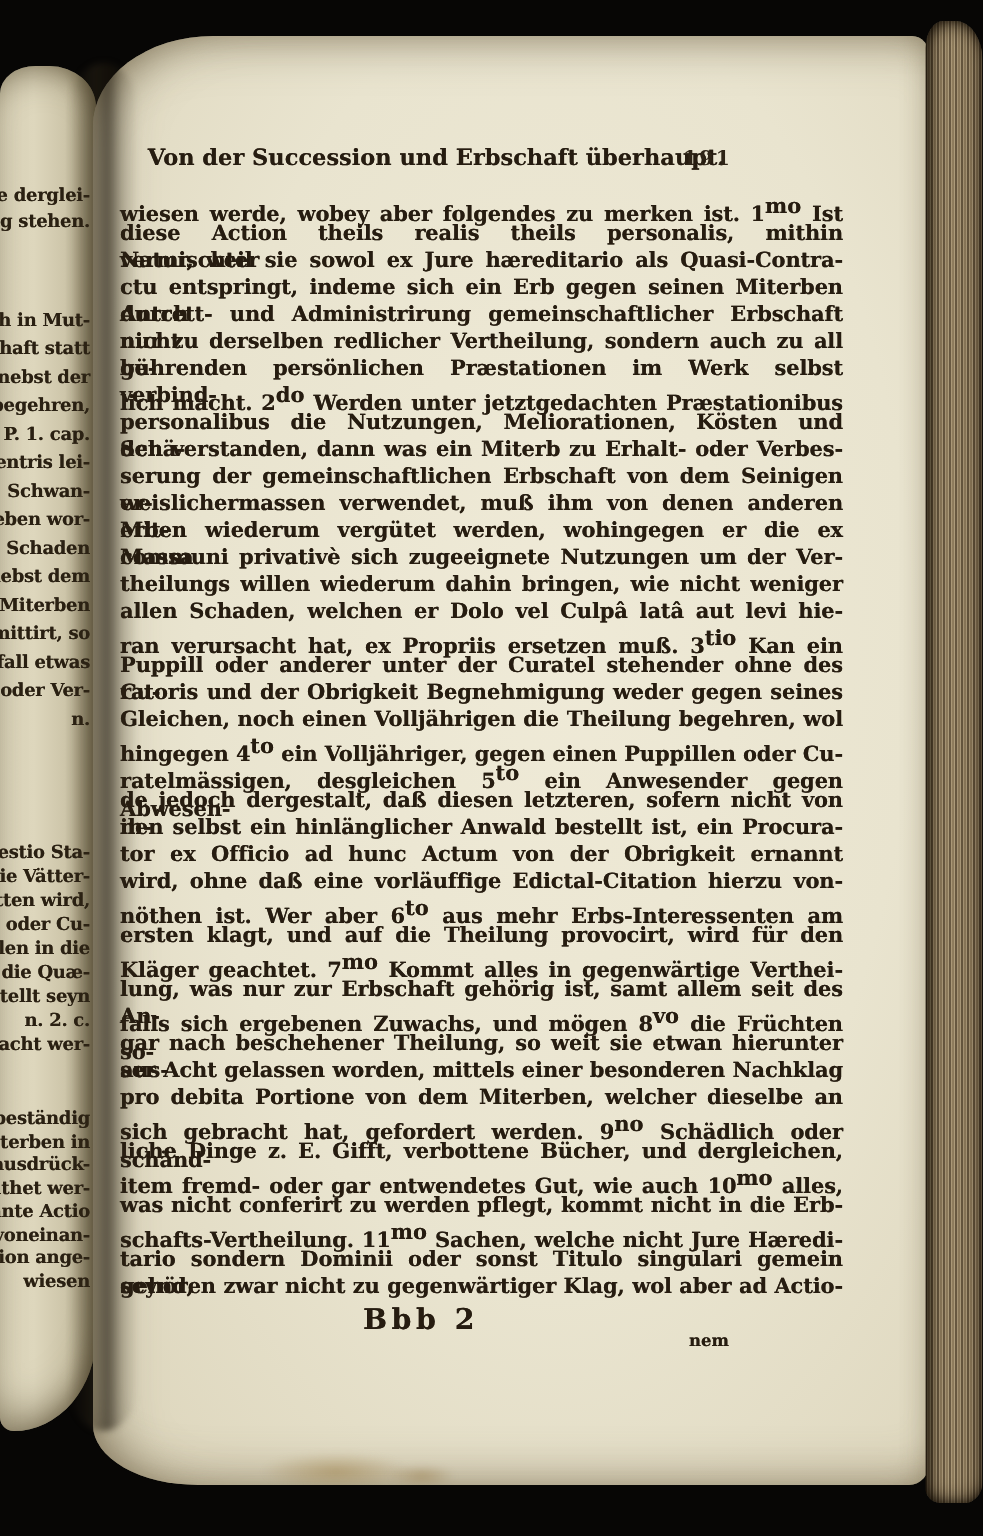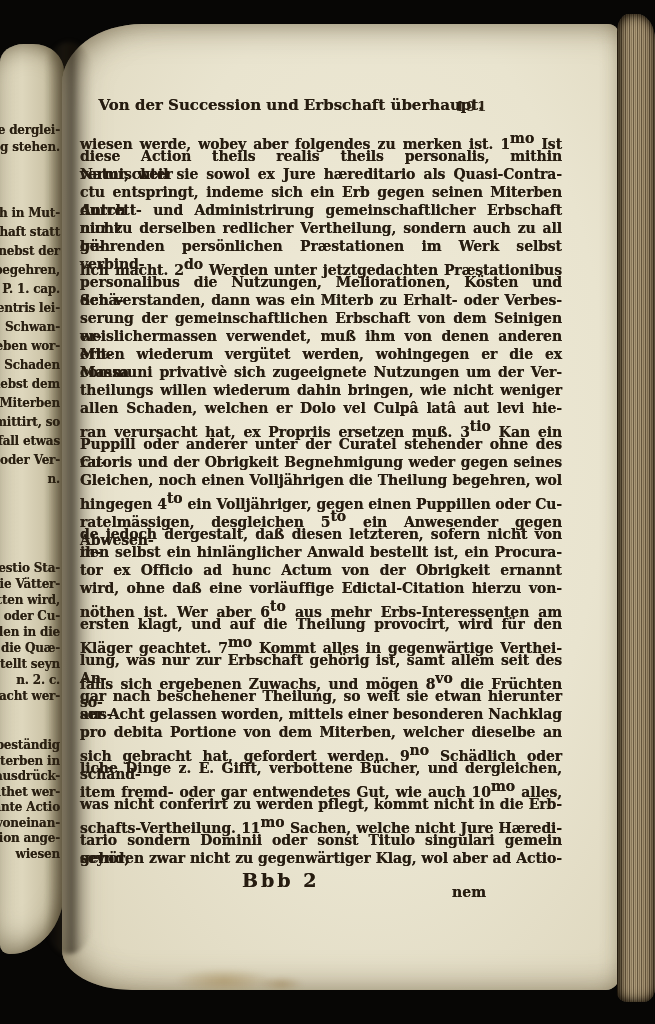--- a/index.html
+++ b/index.html
@@ -75,21 +75,21 @@
   }
   .tline sup{font-size:14px;font-weight:700;vertical-align:super;letter-spacing:0;}
   .sig-row{margin-top:2px;height:18px;}
   .signature{
     display:inline-block;margin-left:162px;
     font-size:19px;font-weight:700;letter-spacing:3px;color:#261c10;
     text-shadow:0 0 .4px rgba(38,28,16,.8);
   }
   .catch-row{margin-top:-5px;height:18px;text-align:right;padding-right:76px;}
   .catchword{
-    font-size:14px;font-weight:700;color:#261c10;
+    font-size:11px;font-weight:700;color:#261c10;
     text-shadow:0 0 .4px rgba(38,28,16,.8);
   }
   .stain{position:absolute;pointer-events:none;}
   .stain-a{
     left:112px;top:944px;width:100px;height:26px;
     background:radial-gradient(ellipse at center,rgba(150,118,58,.45) 0%,rgba(150,118,58,0) 70%);
     filter:blur(2px);
   }
   .stain-b{
     left:196px;top:952px;width:46px;height:16px;

